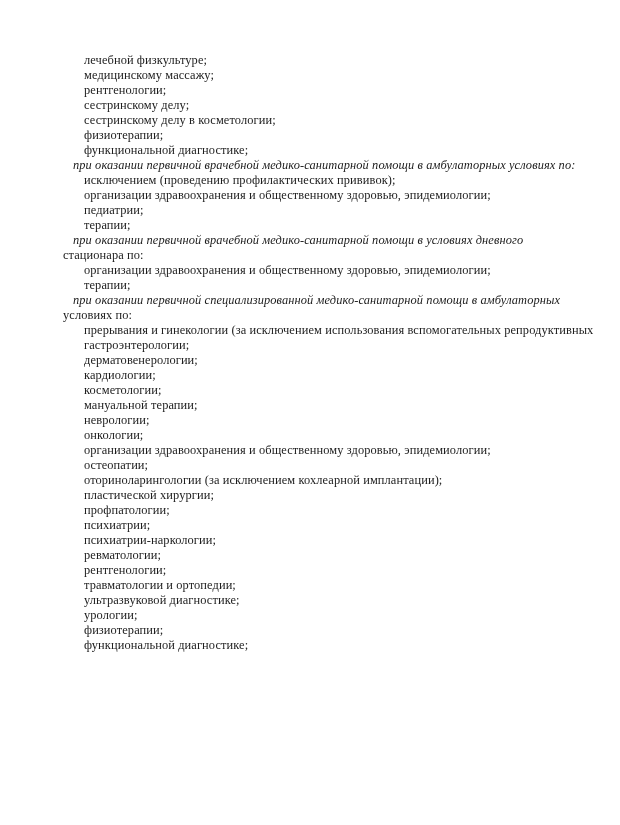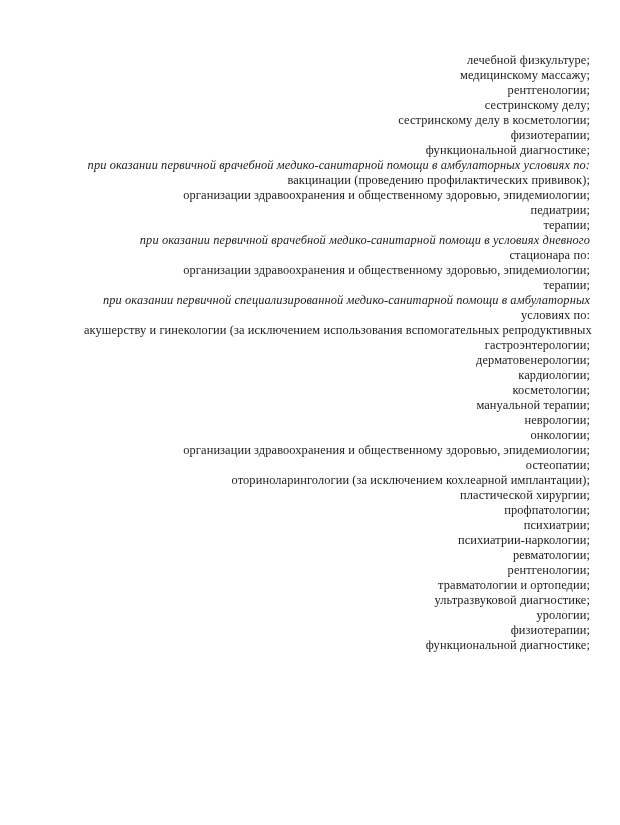--- a/index.html
+++ b/index.html
@@ -9,21 +9,20 @@
   }
   .page {
     position: relative;
     width: 620px;
     height: 825px;
     background: #ffffff;
     overflow: hidden;
     font-family: "Liberation Serif", "DejaVu Serif", serif;
     font-size: 12.4px;
     color: #1c1c1c;
-    text-align: right;
   }
   .text-block {
     position: absolute;
     top: 53px;
     left: 63px;
     right: 30px;
   }
   .line {
     line-height: 15px;
     white-space: nowrap;
@@ -39,31 +38,31 @@
 <div class="page" style="background: rgb(255, 255, 255); color: rgb(28, 28, 28);">
   <div class="text-block" id="text-block">
       <div class="line item">лечебной физкультуре;</div>
       <div class="line item">медицинскому массажу;</div>
       <div class="line item">рентгенологии;</div>
       <div class="line item">сестринскому делу;</div>
       <div class="line item">сестринскому делу в косметологии;</div>
       <div class="line item">физиотерапии;</div>
       <div class="line item">функциональной диагностике;</div>
       <div class="line header">при оказании первичной врачебной медико-санитарной помощи в амбулаторных условиях по:</div>
-      <div class="line item">вакцинации (проведению профилактических прививок);</div>
+      <div class="line item">исключением (проведению профилактических прививок);</div>
       <div class="line item">организации здравоохранения и общественному здоровью, эпидемиологии;</div>
       <div class="line item">педиатрии;</div>
       <div class="line item">терапии;</div>
       <div class="line header">при оказании первичной врачебной медико-санитарной помощи в условиях дневного</div>
       <div class="line base">стационара по:</div>
       <div class="line item">организации здравоохранения и общественному здоровью, эпидемиологии;</div>
       <div class="line item">терапии;</div>
       <div class="line header">при оказании первичной специализированной медико-санитарной помощи в амбулаторных</div>
       <div class="line base">условиях по:</div>
-      <div class="line item">акушерству и гинекологии (за исключением использования вспомогательных репродуктивных</div>
+      <div class="line item">прерывания и гинекологии (за исключением использования вспомогательных репродуктивных</div>
       <div class="line item">гастроэнтерологии;</div>
       <div class="line item">дерматовенерологии;</div>
       <div class="line item">кардиологии;</div>
       <div class="line item">косметологии;</div>
       <div class="line item">мануальной терапии;</div>
       <div class="line item">неврологии;</div>
       <div class="line item">онкологии;</div>
       <div class="line item">организации здравоохранения и общественному здоровью, эпидемиологии;</div>
       <div class="line item">остеопатии;</div>
       <div class="line item">оториноларингологии (за исключением кохлеарной имплантации);</div>

